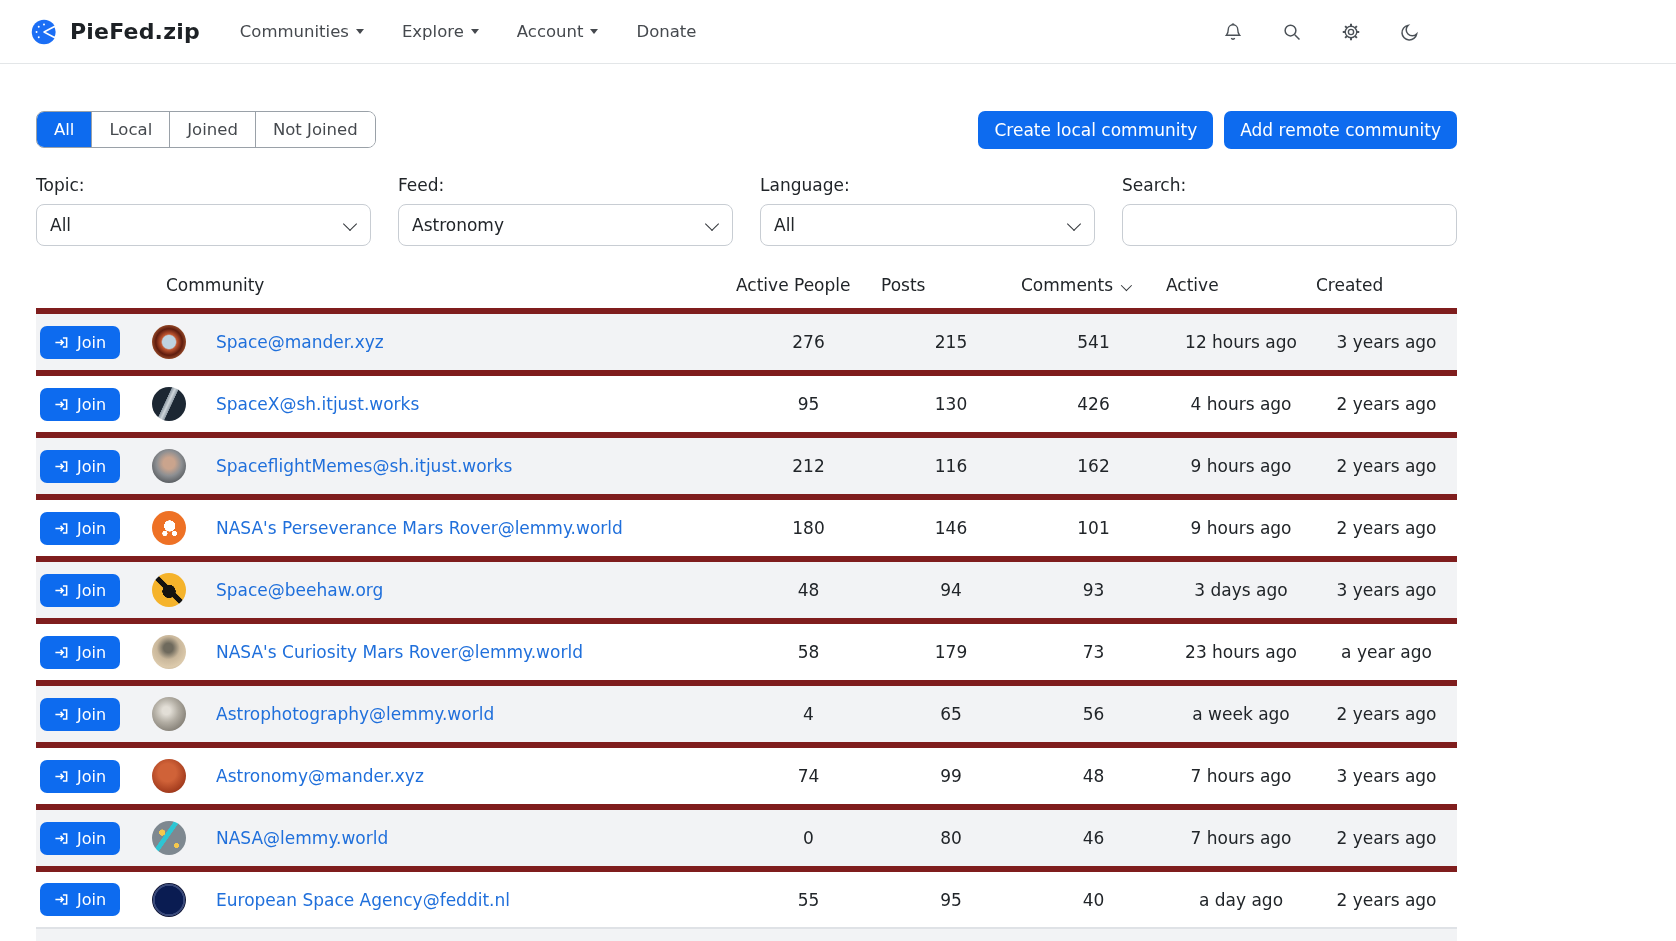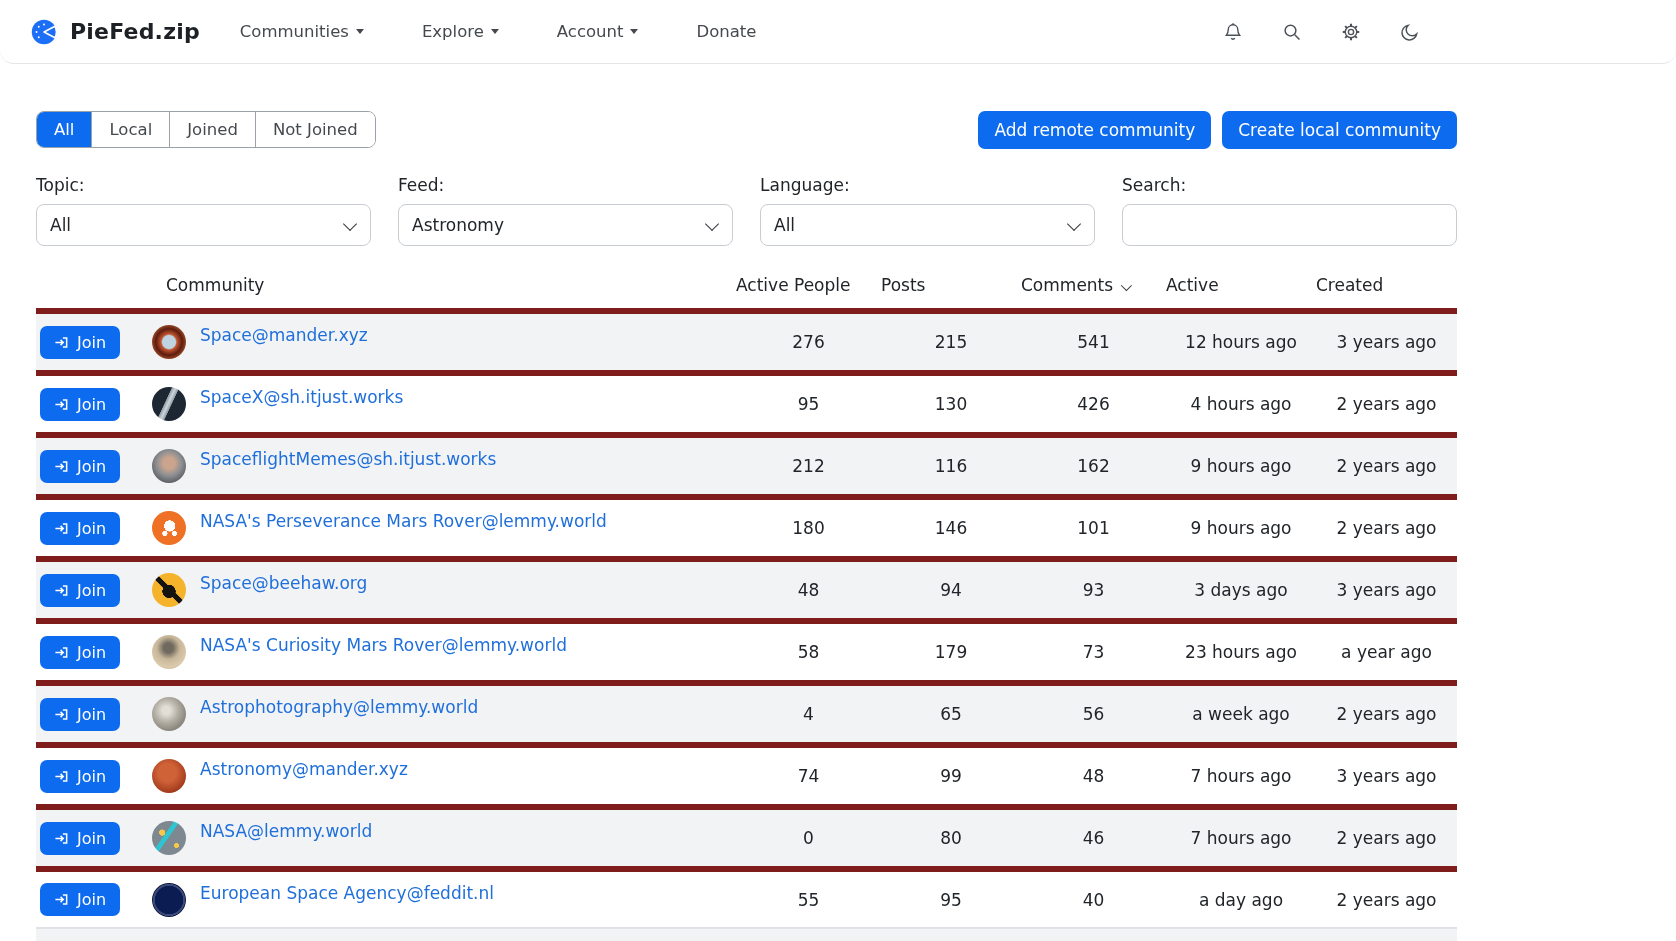--- a/index.html
+++ b/index.html
@@ -1,24 +1,24 @@
 <!DOCTYPE html>
 <html><head>
 <meta charset="utf-8">
 <style>
   * { box-sizing: border-box; margin: 0; padding: 0; }
   html,body { width:1676px; height:941px; overflow:hidden; background:#fff;
     font-family:"DejaVu Sans","Liberation Sans",sans-serif; color:#212529; }
 
   
   .navbar { height:64px; display:flex; align-items:center;
-    padding:0 248px 0 30px; border-bottom:1px solid #e3e6e8; background:#fff;border-radius:14px; }
+    padding:0 248px 0 30px; border-bottom:1px solid #e3e6e8; background:#fff; }
   .brand-wrap { display:flex; align-items:center; gap:12px; cursor:pointer; }
   .brand { font-size:22px; font-weight:700; color:#1d2125; letter-spacing:.2px; }
-  .nav-items { display:flex; align-items:center; gap:58px; margin-left:40px; flex:1; }
+  .nav-items { display:flex; align-items:center; gap:38px; margin-left:40px; flex:1; }
   .nav-item { font-size:16.5px; color:#45494e; cursor:pointer; display:flex; align-items:center; }
   .caret { display:inline-block; margin-left:7px; border-left:4.5px solid transparent;
     border-right:4.5px solid transparent; border-top:5px solid #45494e; }
   .nav-icons { display:flex; align-items:center; gap:39px; margin-right:8px; }
   .icon-btn { width:20px; height:20px; cursor:pointer; color:#4b5157; }
   .icon-btn svg { width:20px; height:20px; display:block; }
 
   
   .container { margin-left:36px; width:1421px; }
 
@@ -56,21 +56,21 @@
   .sort-chev { display:inline-block; width:8px; height:8px; margin-left:8px;
     border-right:1.7px solid #33373b; border-bottom:1.7px solid #33373b;
     transform:rotate(45deg) translateY(-2px); }
   .trow { height:62px; border-top:6px solid #7f1d1d; background:#fff; }
   .trow.odd { background:#f2f3f5; }
   .trow:last-child { border-bottom:1px solid #dfe2e6; }
   .cell-join { padding-left:4px; }
   .btn-join { display:inline-flex; align-items:center; gap:8px; background:#0d6bef; color:#fff;
     border:none; border-radius:7px; font-size:16px; padding:7px 14px; cursor:pointer; font-family:inherit; }
   .btn-join svg { width:15px; height:15px; display:block; }
-  .cell-community { display:flex; gap:14px; padding-left:6px; }
+  .cell-community { display:flex; align-items:center; gap:30px; padding-left:6px; }
   .avatar { width:34px; height:34px; border-radius:50%; flex:0 0 34px; }
   .community-link { font-size:17px; color:#1f6fdb; text-decoration:none; cursor:pointer; }
   .num, .ago { text-align:center; font-size:17px; color:#212529; }
   .partial-row { height:62px; border-top:1px solid #dfe2e6; background:#f2f3f5; }
 
   
   .av-planet-nebula { background:
     radial-gradient(circle at 50% 50%, #bfd3e0 0 27%, #c0552f 33%, #5f1c0e 55%, #a0522d 75%, #6b2a18 100%); }
   .av-spacex-x { background:
     linear-gradient(115deg, transparent 40%, #8e9aa4 41%, #cfd6db 48%, #8e9aa4 55%, transparent 56%), #1c2733; }
@@ -162,22 +162,22 @@
 <div class="container">
 
   <div class="toolbar">
     <div class="btn-group">
       <button class="seg-btn active">All</button>
       <button class="seg-btn">Local</button>
       <button class="seg-btn">Joined</button>
       <button class="seg-btn">Not Joined</button>
     </div>
     <div class="action-btns">
+      <button class="btn-primary">Create local community</button>
       <button class="btn-primary">Add remote community</button>
-      <button class="btn-primary">Create local community</button>
     </div>
   </div>
 
   <div class="filters">
     <div>
       <div class="filter-label">Topic:</div>
       <div class="select-wrap">
         <select>
           <option>All</option>
         </select>

